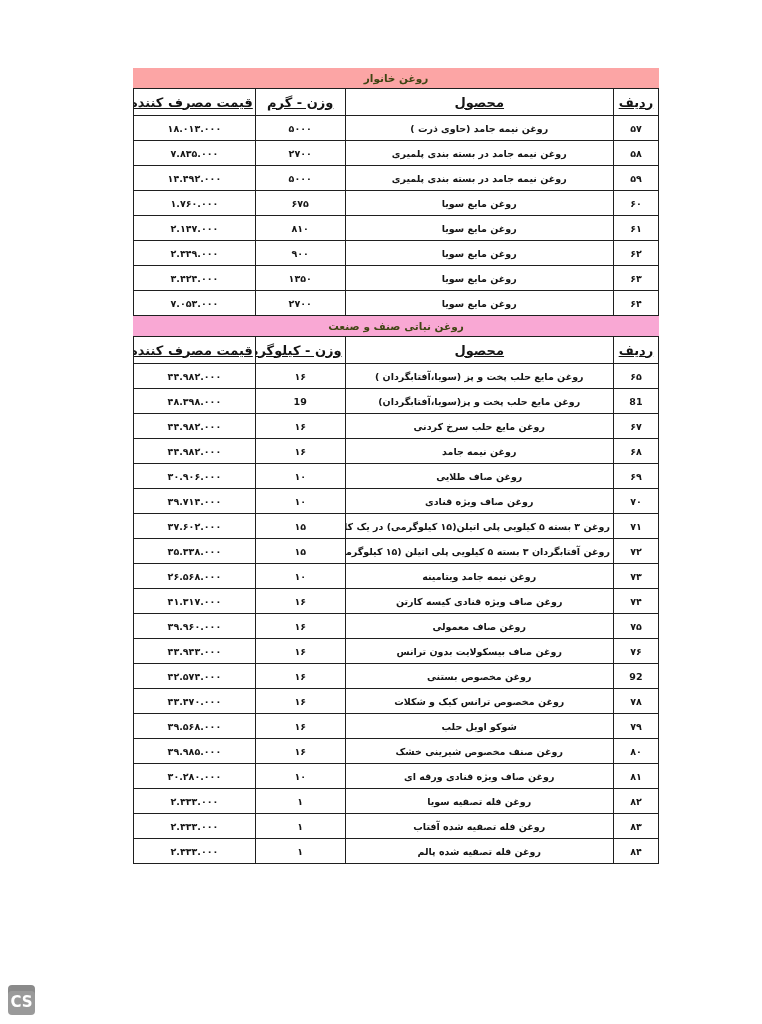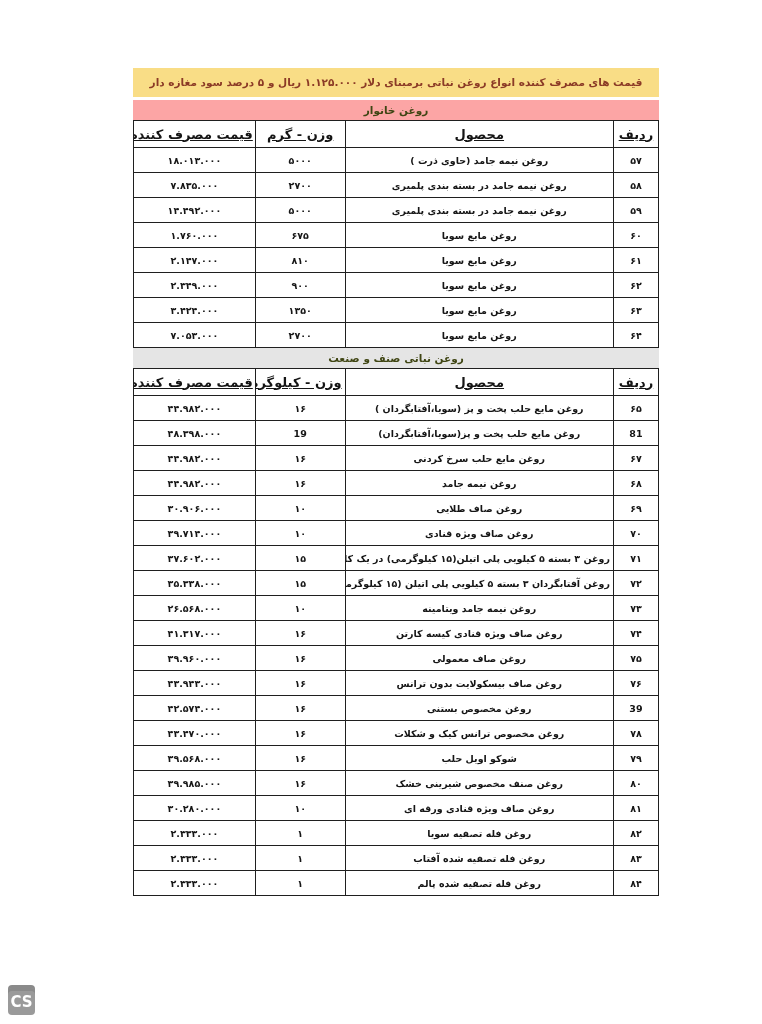--- a/index.html
+++ b/index.html
@@ -98,21 +98,20 @@
     color: #bcbcbc;
     font-family: "DejaVu Sans", sans-serif;
   }
 </style>
 </head>
 <body>
 
 <div class="page">
 
   <div class="doc">
-    <div class="title-band" style="background: rgb(249, 221, 134); color: rgb(139, 58, 38);">قیمت های مصرف کننده انواع روغن نباتی  برمبنای دلار ۱.۱۲۵.۰۰۰ ریال و ۵ درصد سود مغازه دار</div>
     <div id="sections">
         <div class="band" style="background: #fca5a5; color: rgb(63, 69, 19);">روغن خانوار</div>
         <table class="price-table">
           <colgroup>
             <col style="width: 8.6%;">
             <col style="width: 51.1%;">
             <col style="width: 17.1%;">
             <col style="width: 23.2%;">
           </colgroup>
           <thead>
@@ -167,21 +166,21 @@
               <td class="price-cell">۳.۴۲۴.۰۰۰</td>
             </tr>
             <tr>
               <td class="rownum-cell">۶۴</td>
               <td class="product-cell">روغن مایع سویا</td>
               <td class="weight-cell">۲۷۰۰</td>
               <td class="price-cell">۷.۰۵۳.۰۰۰</td>
             </tr>
           </tbody>
         </table>
-        <div class="band" style="background: #e5e5e5; color: rgb(63, 69, 19);">روغن نباتی صنف و صنعت</div>
+        <div class="band" style="background: #f9a8d4; color: rgb(63, 69, 19);">روغن نباتی صنف و صنعت</div>
         <table class="price-table">
           <colgroup>
             <col style="width: 8.6%;">
             <col style="width: 51.1%;">
             <col style="width: 17.1%;">
             <col style="width: 23.2%;">
           </colgroup>
           <thead>
             <tr>
               <th>ردیف</th>
@@ -257,21 +256,21 @@
               <td class="weight-cell">۱۶</td>
               <td class="price-cell">۳۹.۹۶۰.۰۰۰</td>
             </tr>
             <tr>
               <td class="rownum-cell">۷۶</td>
               <td class="product-cell">روغن صاف بیسکولایت بدون ترانس</td>
               <td class="weight-cell">۱۶</td>
               <td class="price-cell">۴۳.۹۴۳.۰۰۰</td>
             </tr>
             <tr>
-              <td class="rownum-cell">39</td>
+              <td class="rownum-cell">92</td>
               <td class="product-cell">روغن مخصوص بستنی</td>
               <td class="weight-cell">۱۶</td>
               <td class="price-cell">۴۲.۵۷۴.۰۰۰</td>
             </tr>
             <tr>
               <td class="rownum-cell">۷۸</td>
               <td class="product-cell">روغن مخصوص ترانس کیک و شکلات</td>
               <td class="weight-cell">۱۶</td>
               <td class="price-cell">۴۳.۴۷۰.۰۰۰</td>
             </tr>

